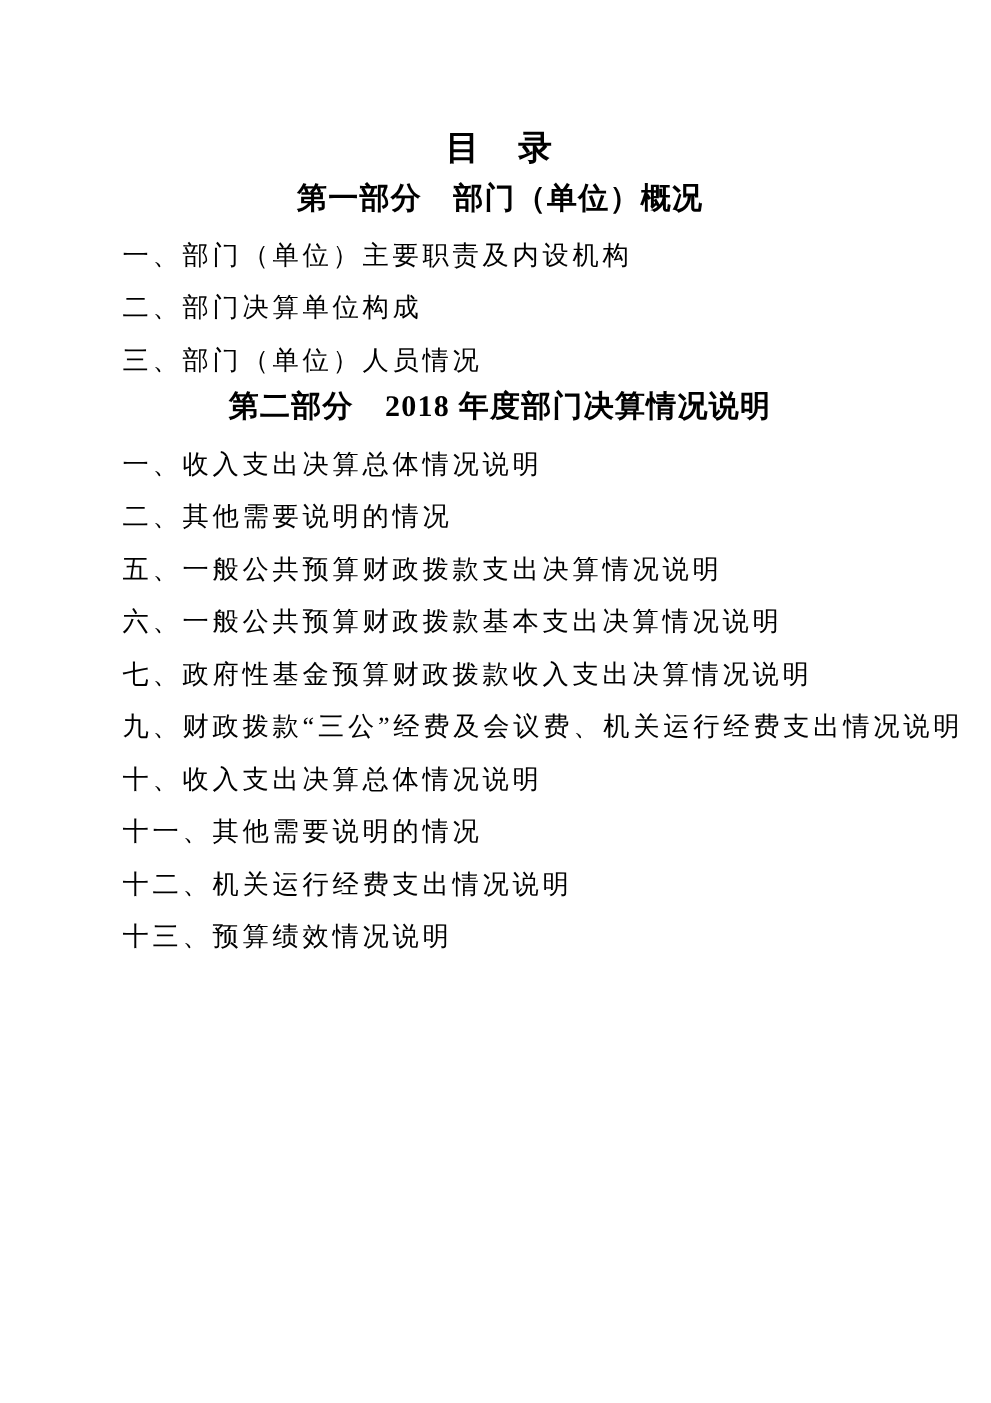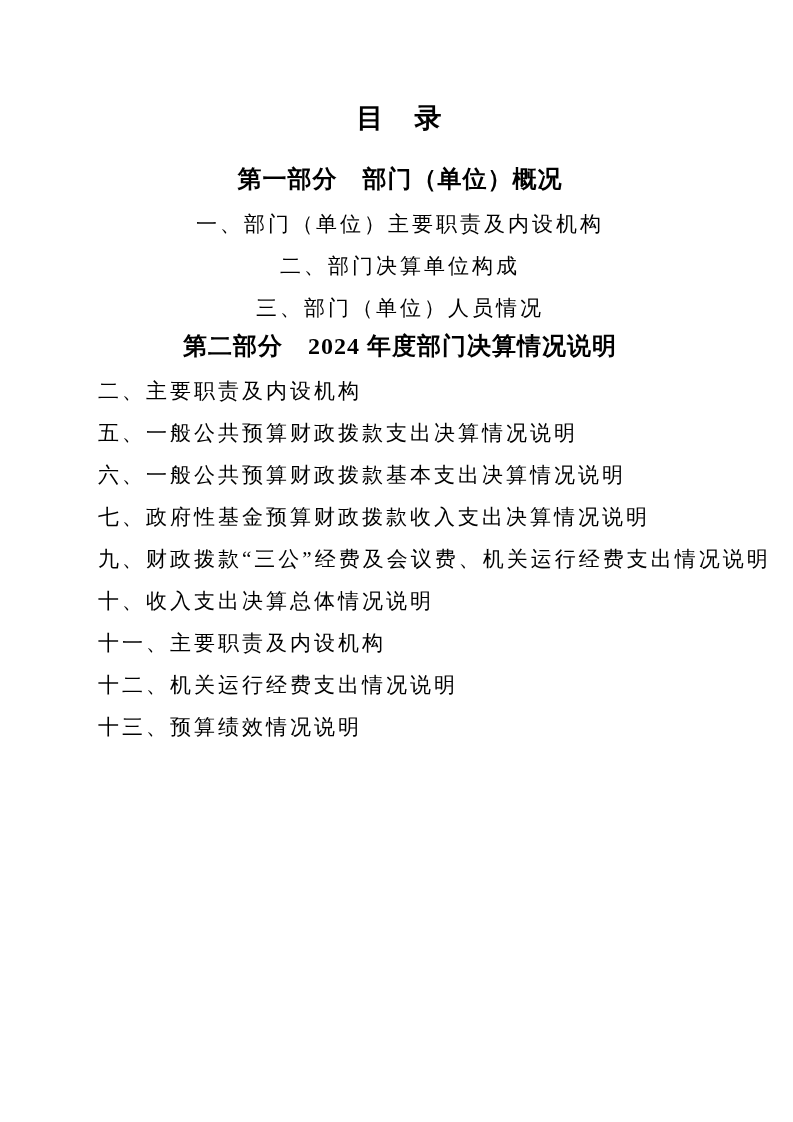--- a/index.html
+++ b/index.html
@@ -31,28 +31,28 @@
     font-family: "Liberation Sans", "DejaVu Sans", sans-serif;
   }
   .section-heading {
     margin: 0;
     font-size: 24px;
     line-height: 30px;
     font-weight: bold;
     text-align: center;
     letter-spacing: 1px;
   }
-  .heading-1 { margin-top: 32px; }
+  .heading-1 { margin-top: 12px; }
   .heading-2 { margin-top: 2px; }
   .toc-list {
     margin: 0;
     padding: 0;
     list-style: none;
   }
-  .toc-list-1 { margin-top: 9px; text-align: center; }
+  .toc-list-1 { margin-top: 9px; }
   .toc-list-2 { margin-top: 9px; }
   .toc-item {
     margin: 0;
     font-size: 21px;
     line-height: 42px;
     letter-spacing: 3px;
     white-space: nowrap;
   }
 </style>
 </head>
@@ -63,27 +63,28 @@
   <h1 class="doc-title">目　录</h1>
 
   <h2 class="section-heading heading-1">第一部分　部门（单位）概况</h2>
 
   <div class="toc-list toc-list-1">
     <p class="toc-item">一、部门（单位）主要职责及内设机构</p>
     <p class="toc-item">二、部门决算单位构成</p>
     <p class="toc-item">三、部门（单位）人员情况</p>
   </div>
 
-  <h2 class="section-heading heading-2">第二部分　2024 年度部门决算情况说明</h2>
+  <h2 class="section-heading heading-2">第二部分　2018 年度部门决算情况说明</h2>
 
   <div class="toc-list toc-list-2">
-    <p class="toc-item">二、主要职责及内设机构</p>
+    <p class="toc-item">一、收入支出决算总体情况说明</p>
+    <p class="toc-item">二、其他需要说明的情况</p>
     <p class="toc-item">五、一般公共预算财政拨款支出决算情况说明</p>
     <p class="toc-item">六、一般公共预算财政拨款基本支出决算情况说明</p>
     <p class="toc-item">七、政府性基金预算财政拨款收入支出决算情况说明</p>
     <p class="toc-item">九、财政拨款“三公”经费及会议费、机关运行经费支出情况说明</p>
     <p class="toc-item">十、收入支出决算总体情况说明</p>
-    <p class="toc-item">十一、主要职责及内设机构</p>
+    <p class="toc-item">十一、其他需要说明的情况</p>
     <p class="toc-item">十二、机关运行经费支出情况说明</p>
     <p class="toc-item">十三、预算绩效情况说明</p>
   </div>
 
 </div>
 
 </body></html>

